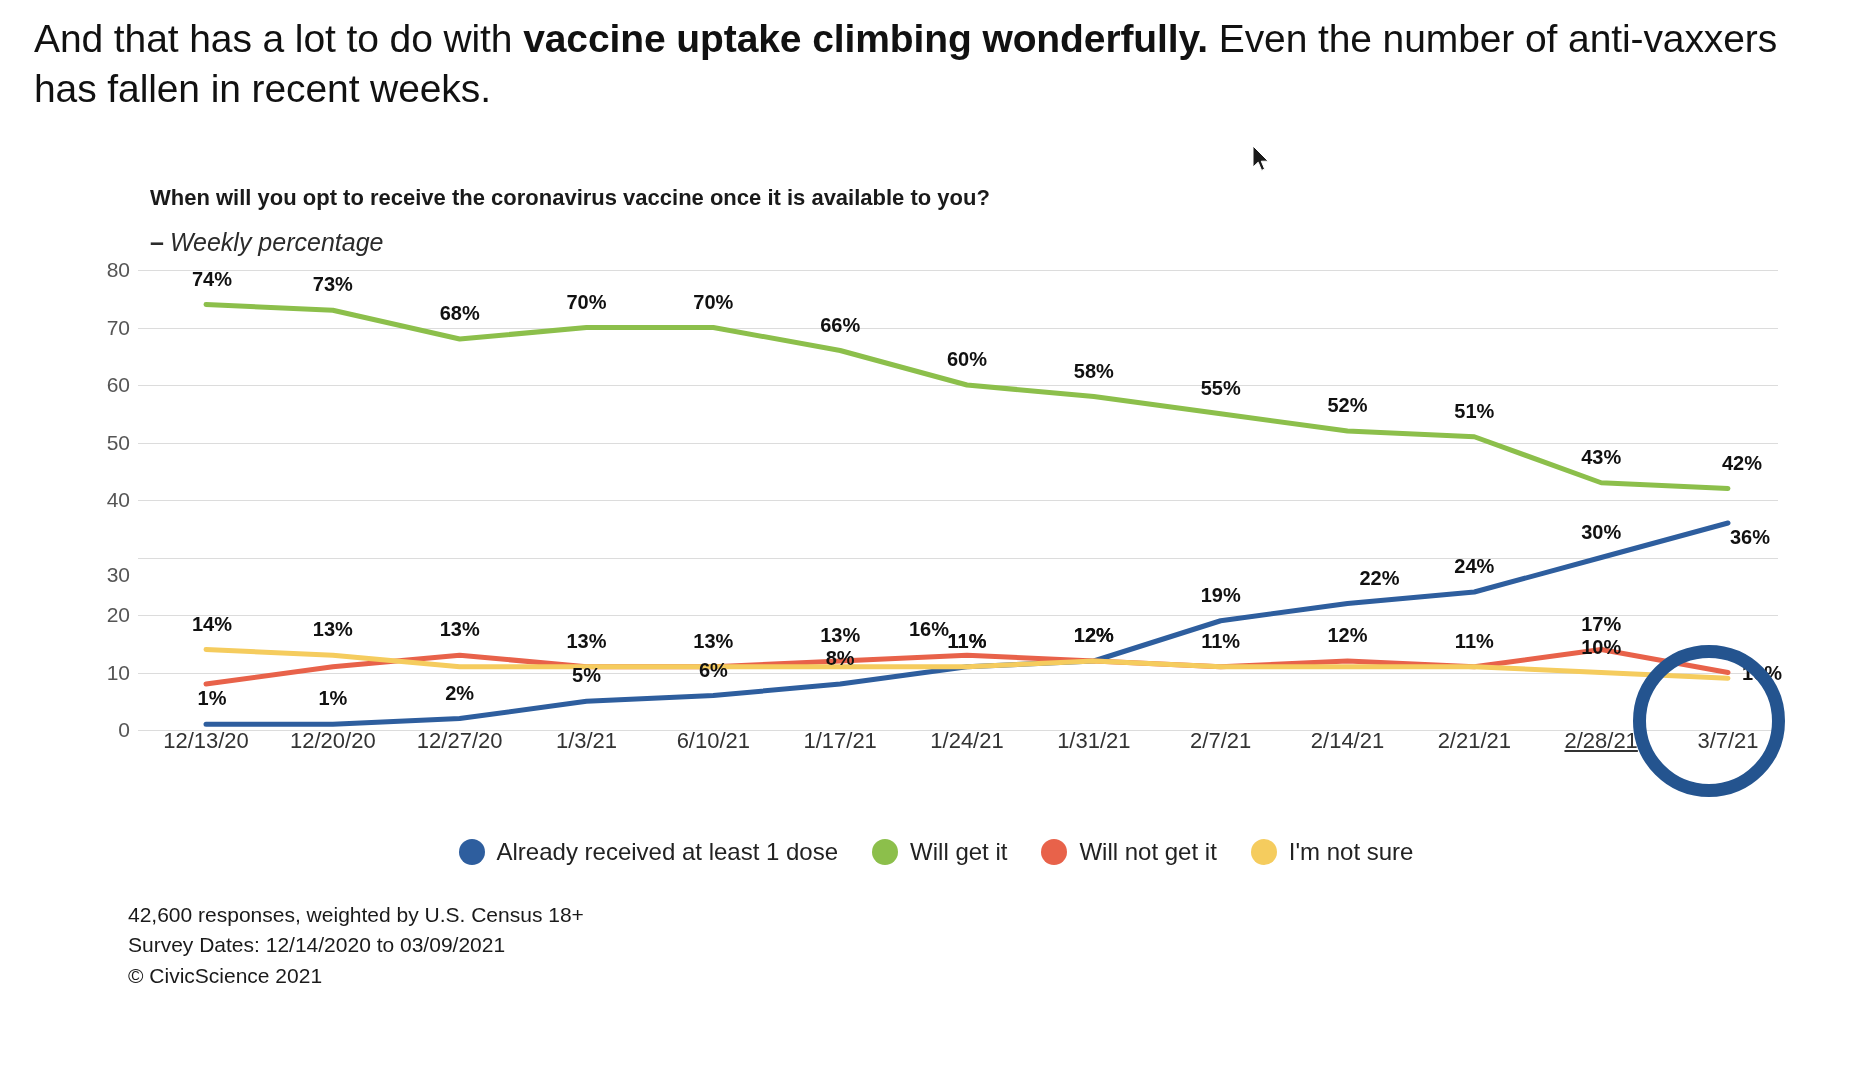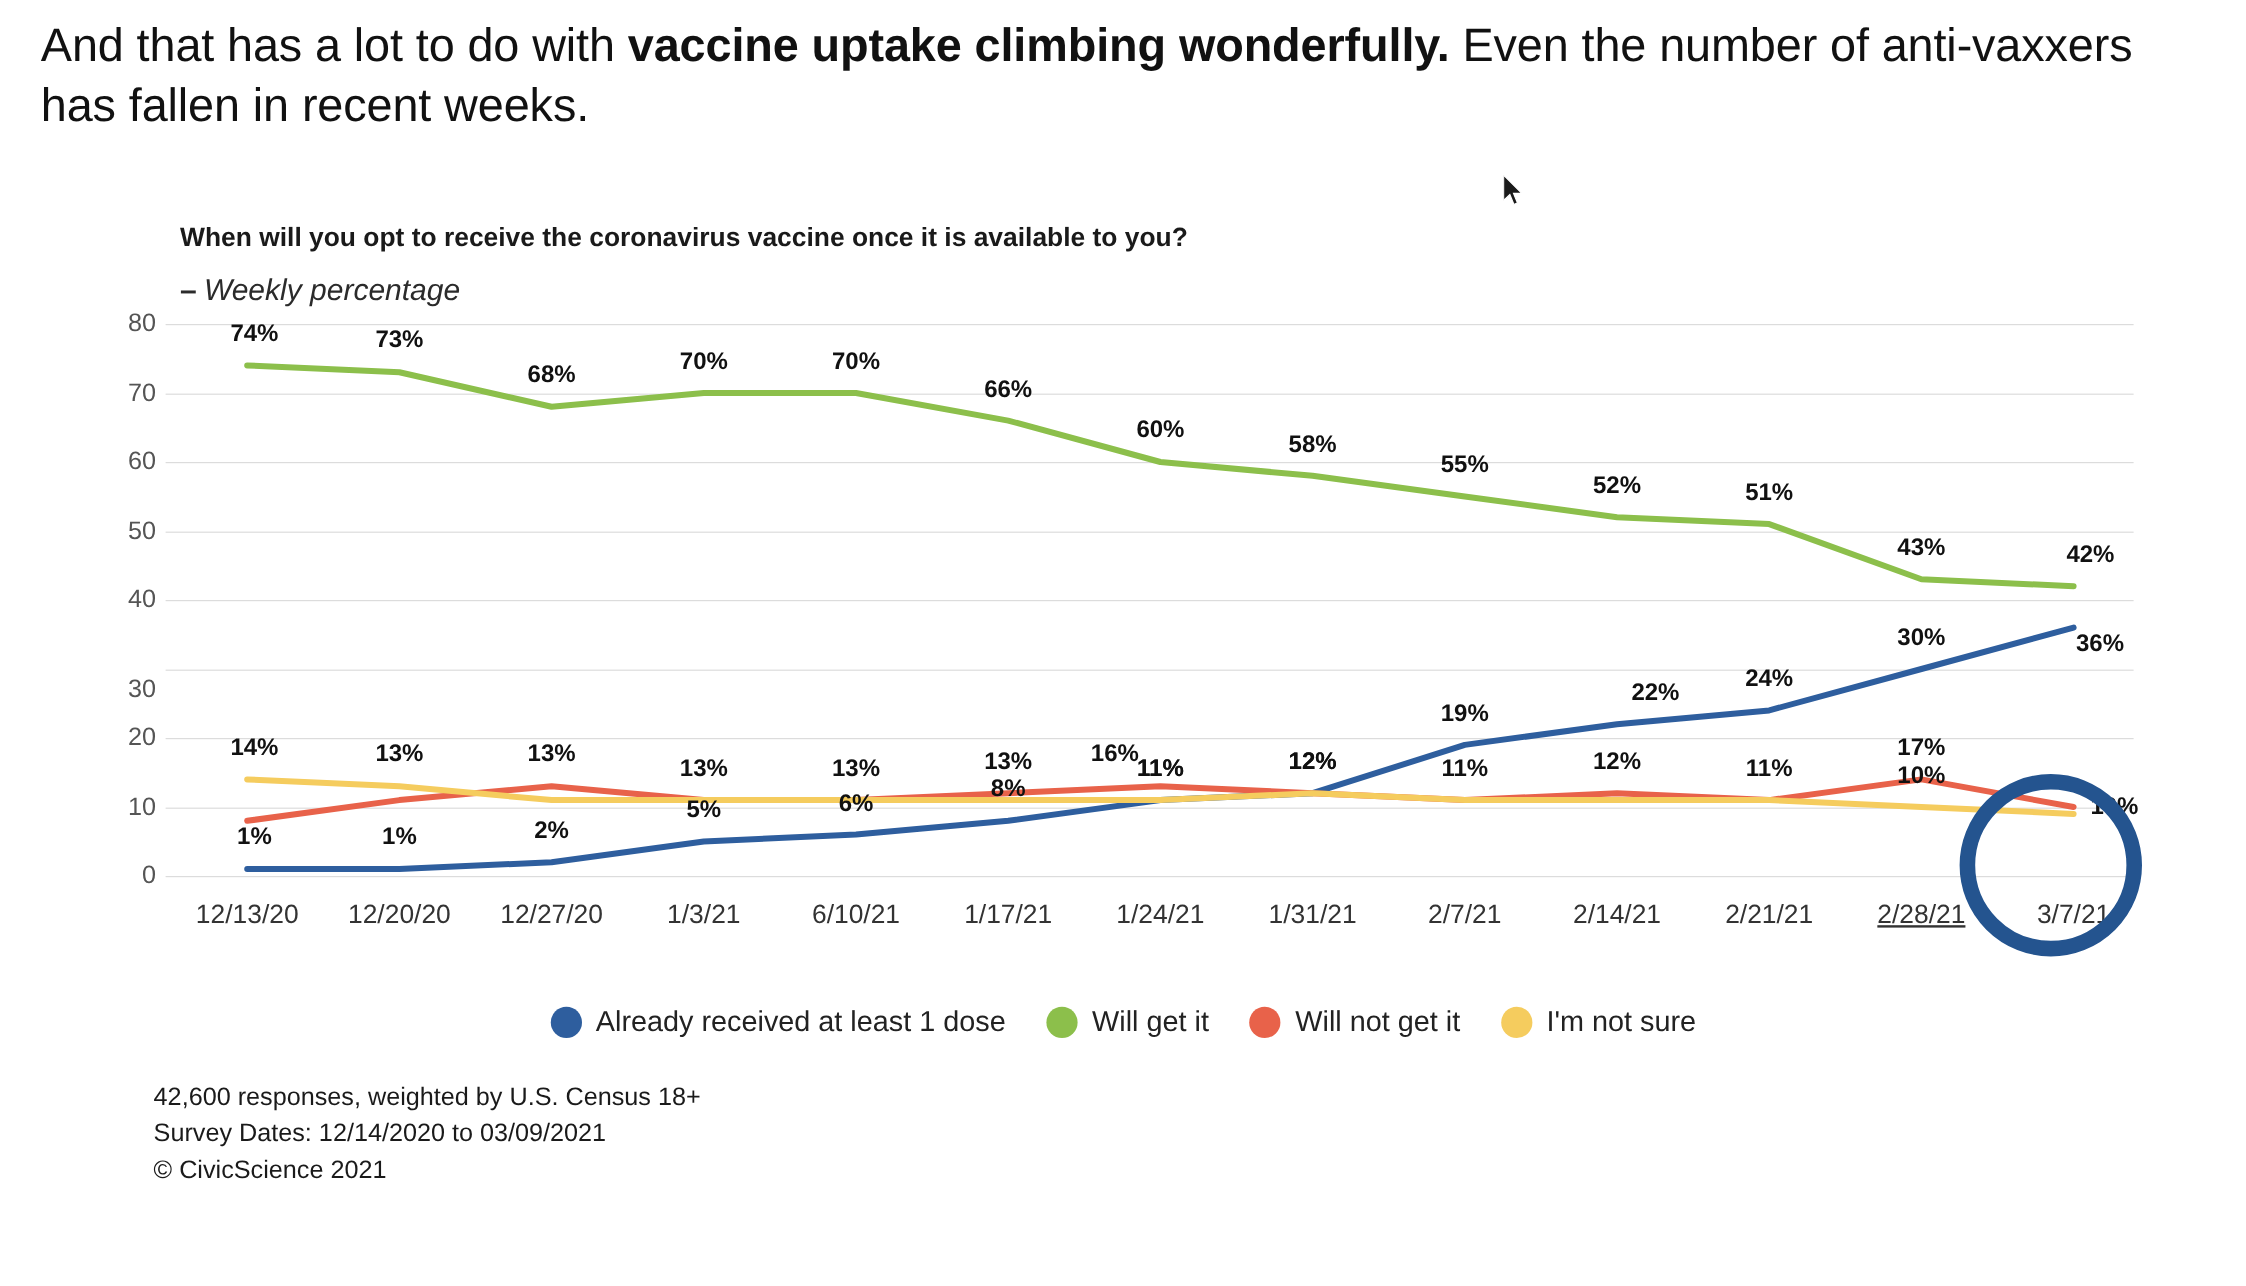--- a/index.html
+++ b/index.html
@@ -81,21 +81,21 @@
     width: 1640px;
     height: 1px;
     background: #dcdcdc;
   }
   .plot-svg {
     position: absolute;
     left: 0; top: 0;
   }
   .x-axis-labels {
     position: absolute;
-    left: 0; top: 479px;
+    left: 0; top: 458px;
     width: 1872px; height: 44px;
   }
   .x-tick {
     position: absolute;
     font-size: 22px;
     color: #333333;
     transform: translateX(-50%);
     white-space: nowrap;
   }
 

